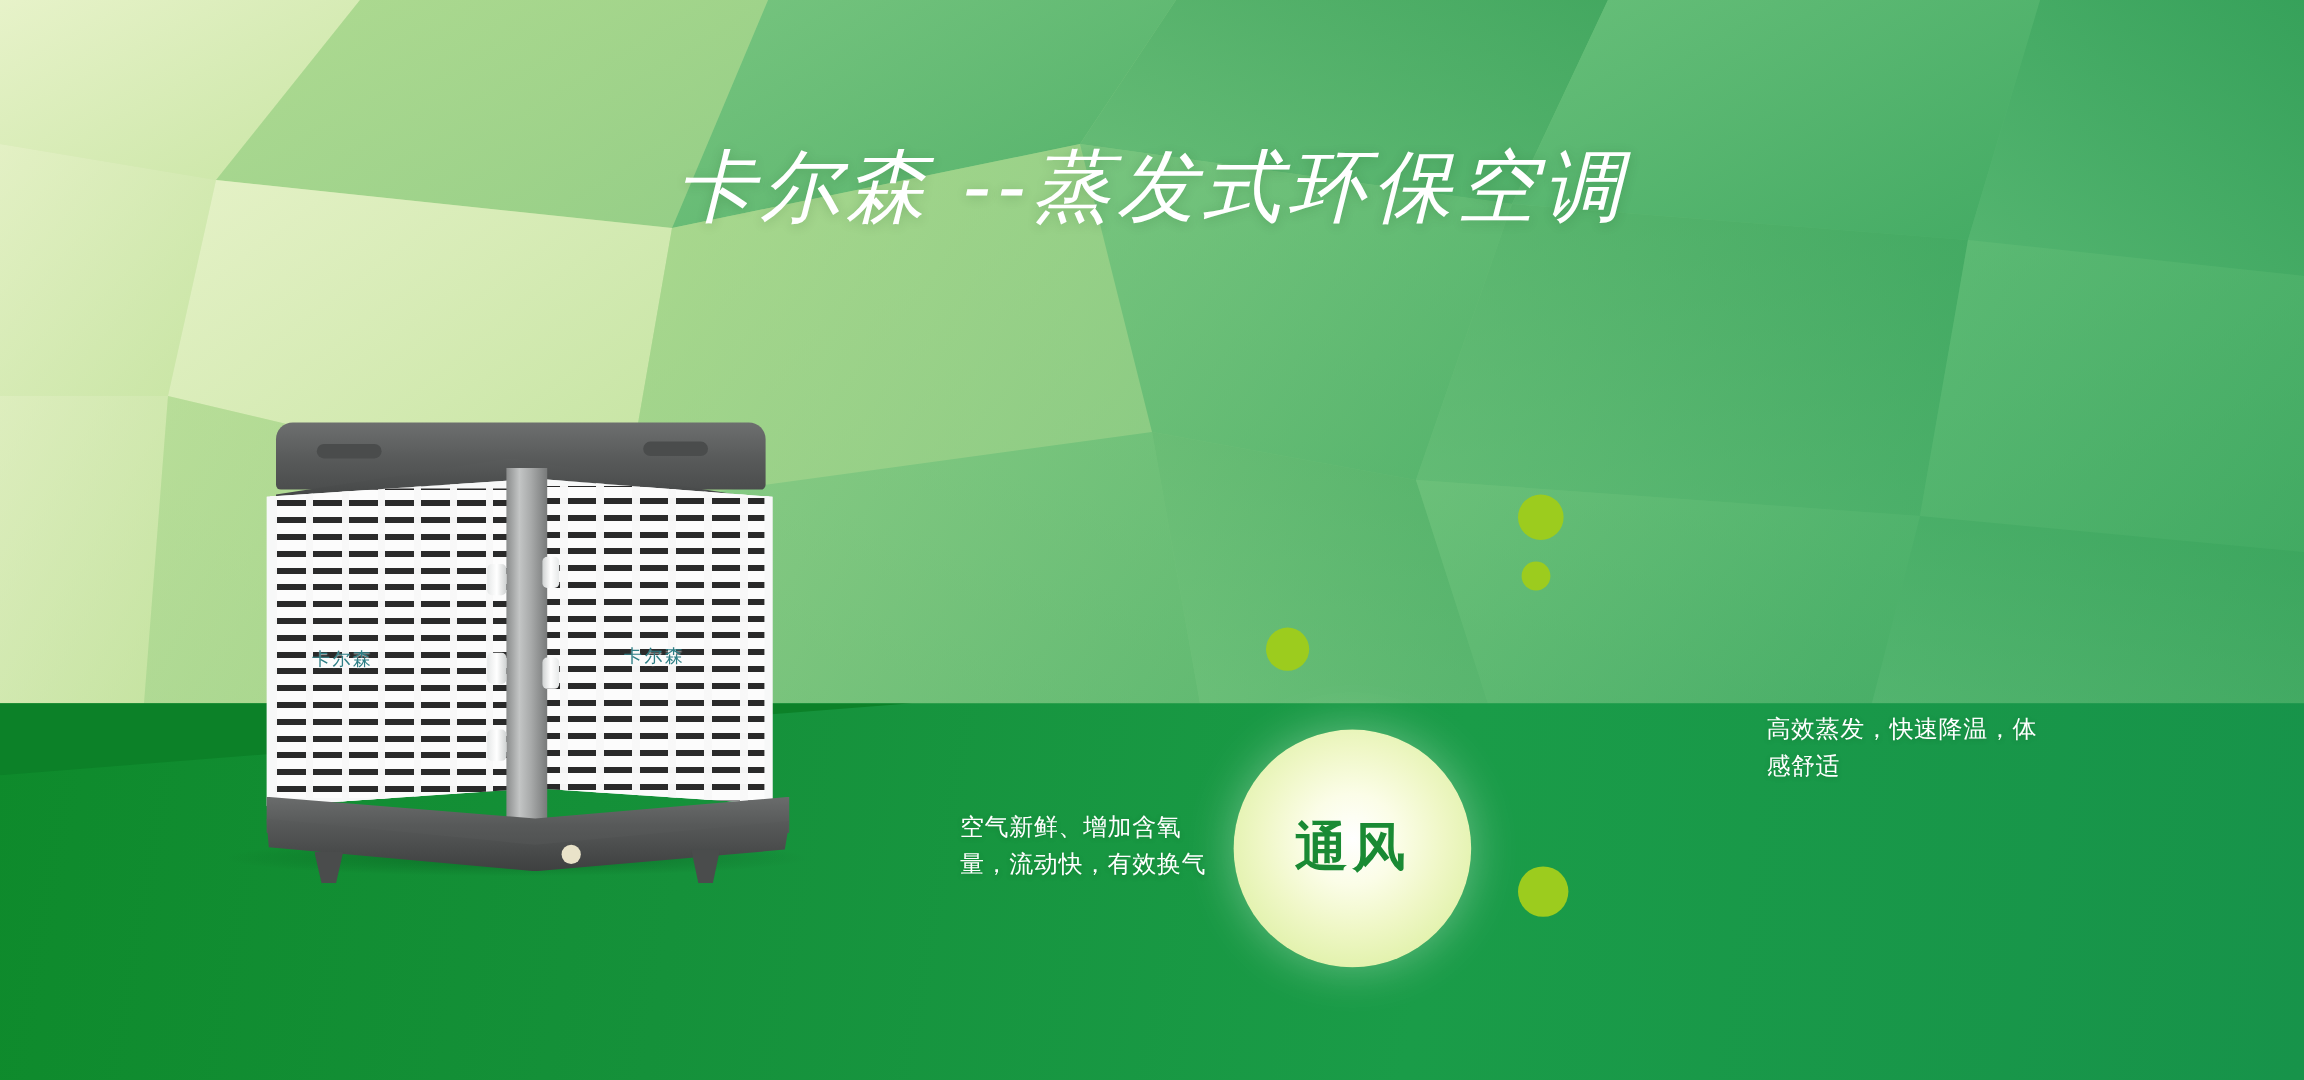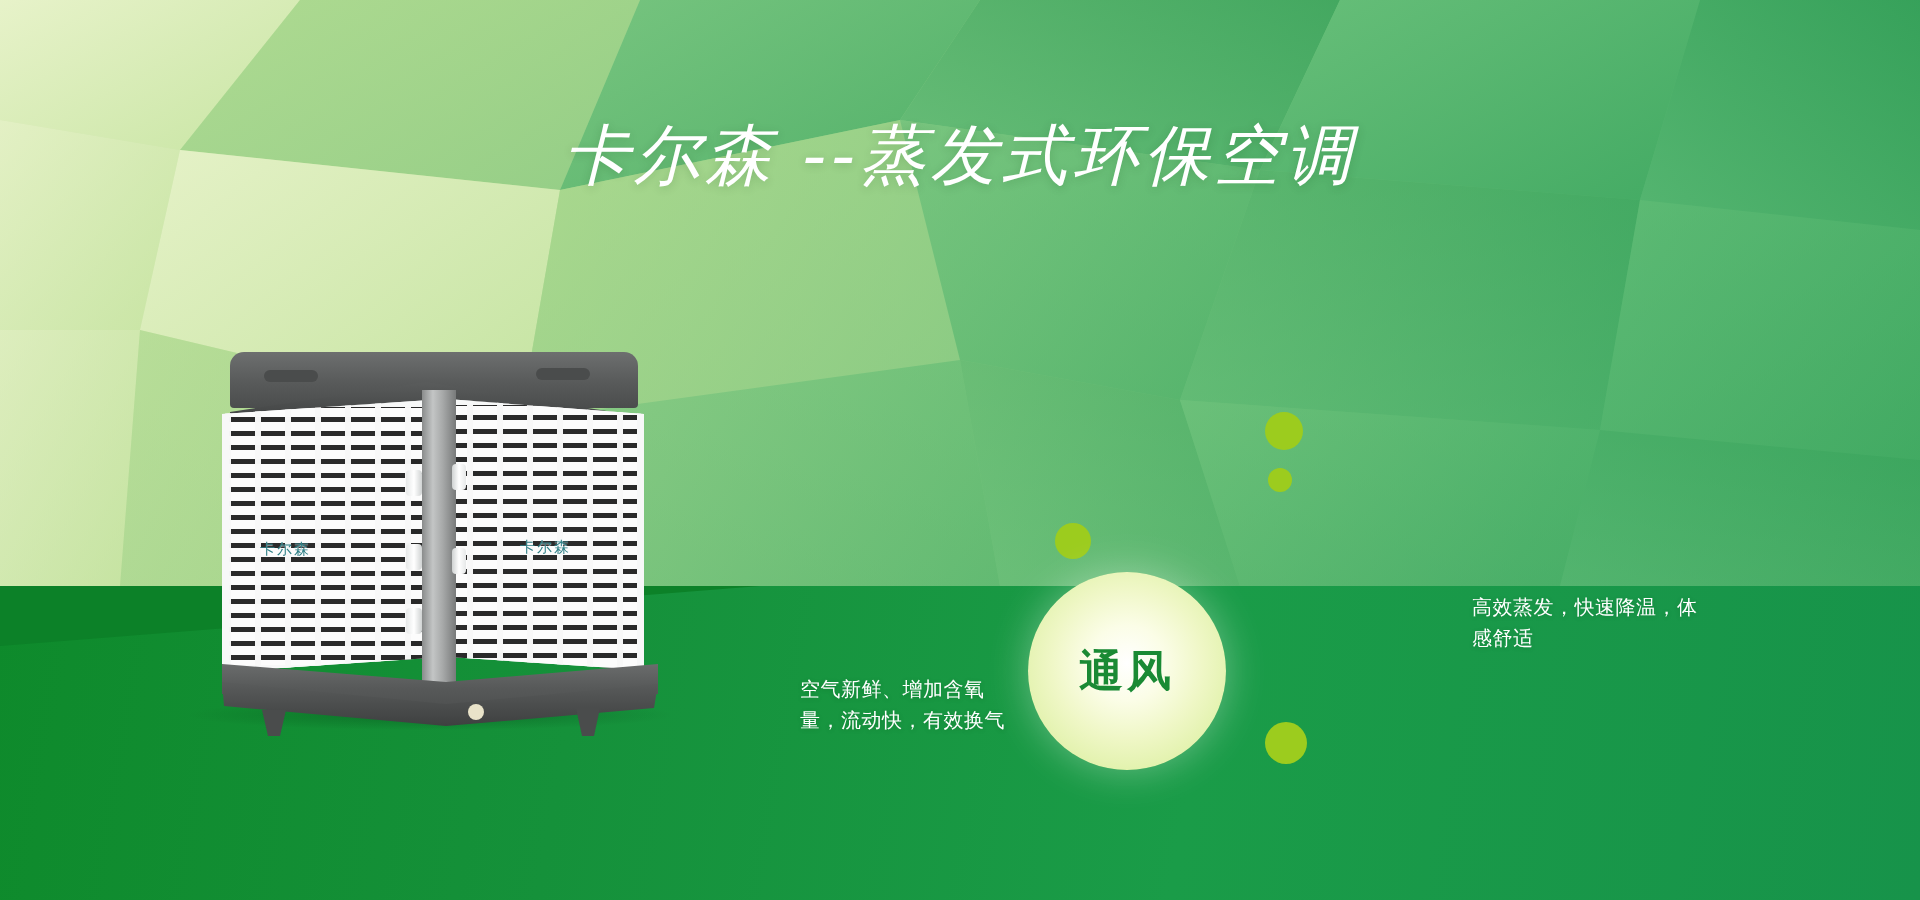--- a/index.html
+++ b/index.html
@@ -58,21 +58,21 @@
   .circle-label {
     color:#1a8a34;
     font-size:44px;
     font-weight:700;
     letter-spacing:4px;
     line-height:1;
   }
   .c-huanbao { left:1075px; top:378px; width:162px; height:162px; }
   .c-guangfan { left:1352px; top:348px; width:150px; height:150px; }
   .c-jiangwen { left:1283px; top:570px; width:170px; height:170px; }
-  .c-tongfeng { left:1028px; top:572px; width:198px; height:198px; }
+  .c-tongfeng { left:1028px; top:608px; width:198px; height:198px; }
 
   
   .dot { position:absolute; border-radius:50%; background:#9ccc1e; }
   .dot-a { left:1265px; top:412px; width:38px; height:38px; }
   .dot-b { left:1268px; top:468px; width:24px; height:24px; }
   .dot-c { left:1055px; top:523px; width:36px; height:36px; }
   .dot-d { left:1265px; top:722px; width:42px; height:42px; }
 
   
   .caption {

